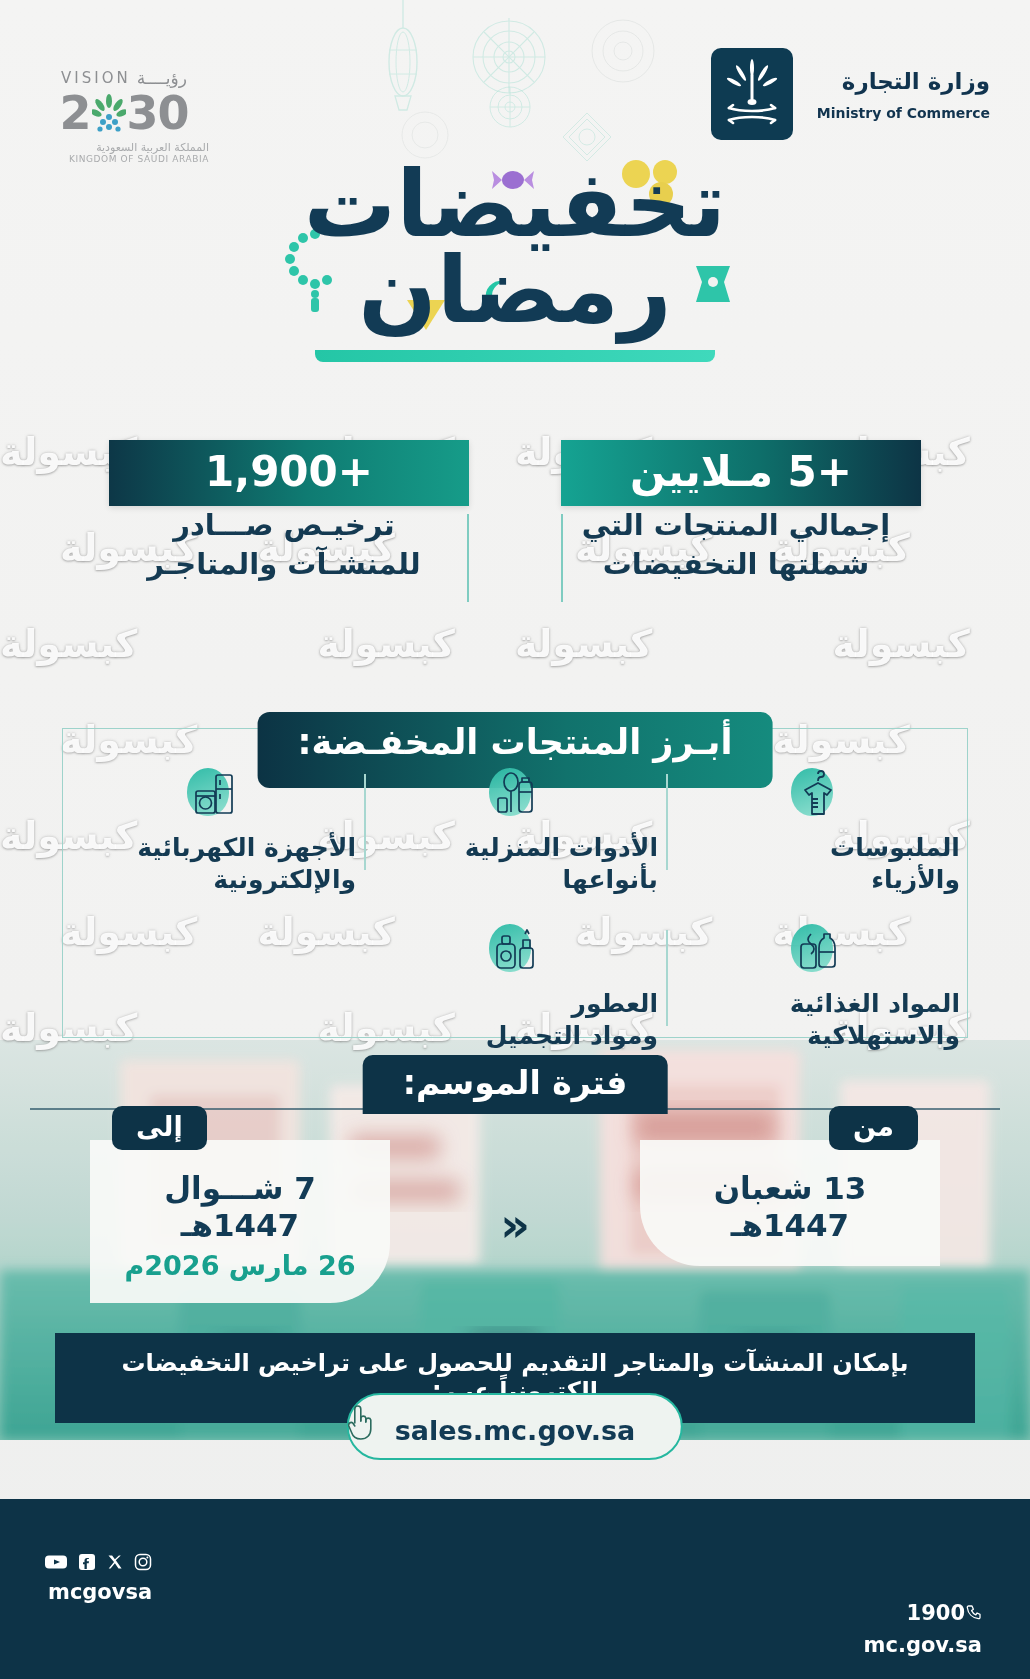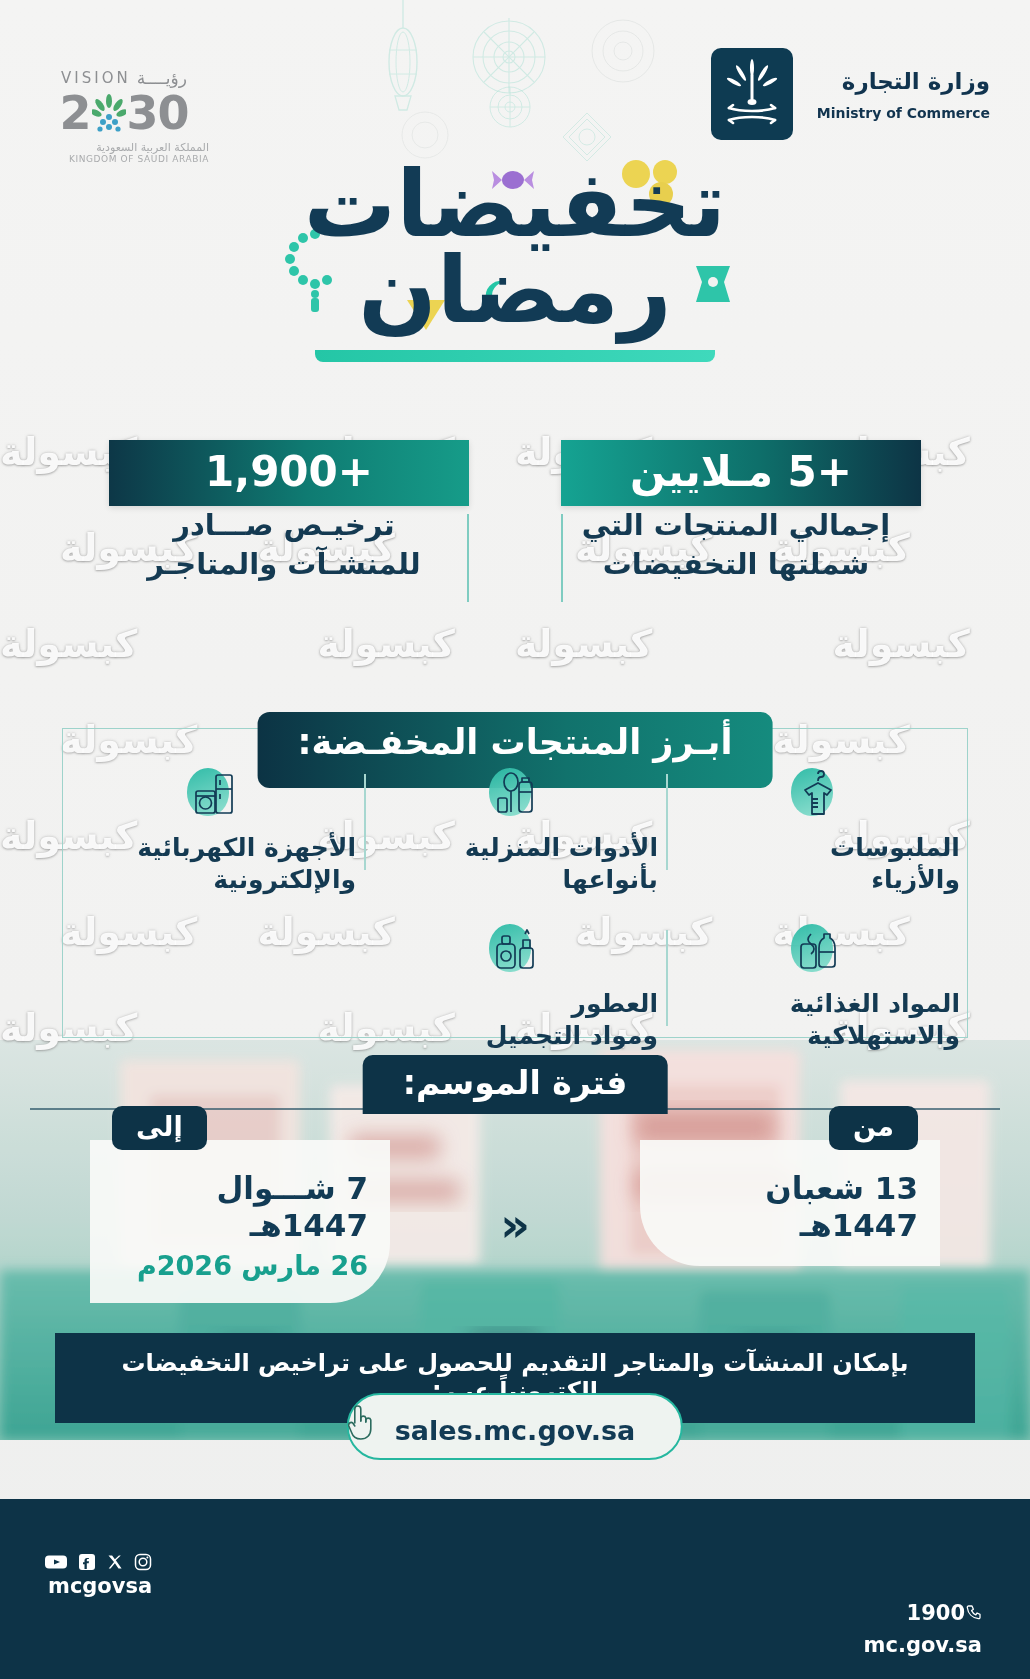--- a/index.html
+++ b/index.html
@@ -150,21 +150,21 @@
     position:absolute; top:1055px; left:50%; transform:translateX(-50%);
     background:#0d3347; color:#fff; font-size:33px; font-weight:700;
     padding: 8px 40px 12px; border-radius: 10px 10px 0 0; z-index:8;
   }
   .season-rule { position:absolute; top:1108px; left:30px; right:30px; height:2px; background:#1c4a5e; opacity:.65; z-index:7; }
 
   .dates { position:absolute; top:1140px; left:0; right:0; z-index:8; }
   .date-card {
     position:absolute; width: 300px;
     background: rgba(249,250,248,.93);
-    padding: 30px 22px 22px; text-align:right;
+    padding: 30px 22px 22px; text-align:center;
   }
   .date-card.from { right: 90px; border-radius: 0 0 0 60px; }
   .date-card.to   { left: 90px;  border-radius: 0 0 60px 0; }
   .date-tag {
     position:absolute; top:-34px; background:#0d3347; color:#fff;
     font-size:27px; font-weight:700; padding:5px 24px 8px; border-radius:10px;
   }
   .date-card.from .date-tag { right: 22px; }
   .date-card.to   .date-tag { left: 22px; }
   .date-h { font-size:31px; font-weight:700; color:#123b55; line-height:1.2; }
@@ -192,21 +192,21 @@
 
   
   .footer {
     position:absolute; bottom:0; left:0; right:0; height:180px;
     background:#0d3347; z-index:8;
   }
   .footer .fl { position:absolute; right:48px; top:56px; text-align:right; }
   .footer .fr { position:absolute; left:48px; top:54px; text-align:left; }
   .soc { display:flex; gap:10px; align-items:center; justify-content:flex-start; }
   .soc .s { width:18px; height:18px; }
-  .handle { color:#fff; font-size:21px; font-weight:700; margin-top:3px; direction:ltr; }
+  .handle { color:#fff; font-size:21px; font-weight:700; margin-top:9px; direction:ltr; }
   .phone { color:#fff; font-size:21px; font-weight:700; direction:ltr; display:flex; align-items:center; gap:1px; justify-content:flex-end;margin-top:46px; }
   .site { color:#fff; font-size:21px; font-weight:700; margin-top:8px; direction:ltr; }
 </style>
 </head>
 <body>
 
 <div class="page">
 
   <div class="ornaments">
     <svg class="orn" style="left:378px;top:0px;" width="50" height="140" viewBox="0 0 50 140">

